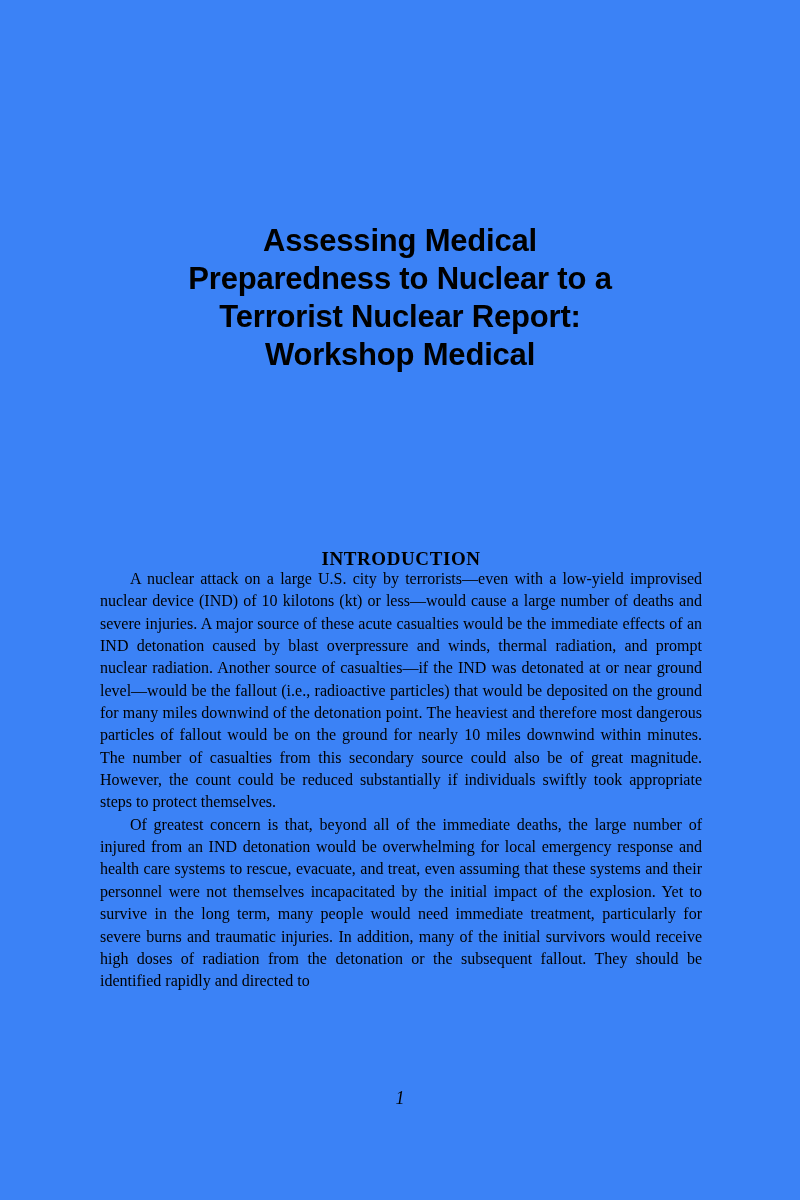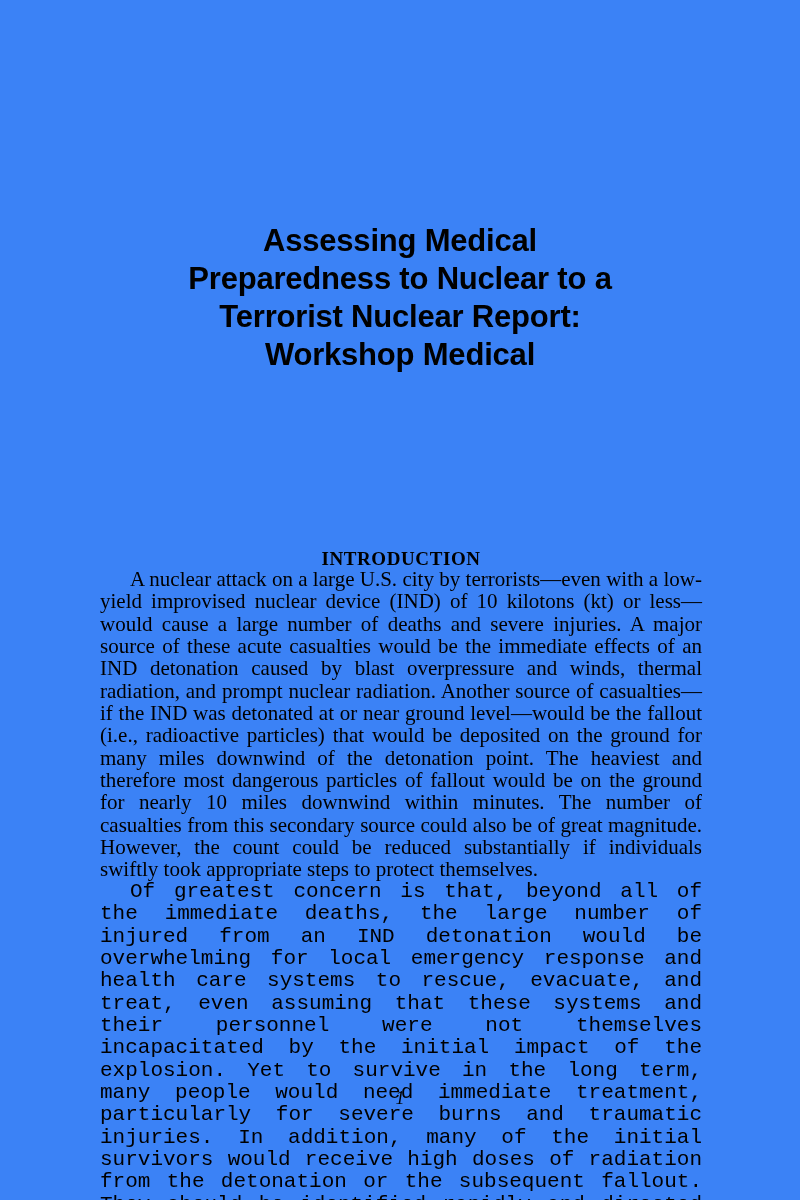--- a/index.html
+++ b/index.html
@@ -70,30 +70,29 @@
     top: 568px;
     left: 100px;
     width: 602px;
   }
 
   .body-text p {
     margin: 0;
     text-align: justify;
     text-justify: inter-word;
     font-family: "Liberation Serif", "DejaVu Serif", serif;
-    font-size: 21px;
+    font-size: 16px;
     line-height: 22.35px;
     text-indent: 30px;
     color: #000000;
     hyphens: none;
   }
 
   .body-text p:last-child {
     text-align: justify;
-    font-family: Liberation Mono, monospace;
   }
 
   
   .folio {
     position: absolute;
     top: 1088px;
     left: 0;
     width: 800px;
     text-align: center;
     font-family: "Liberation Serif", "DejaVu Serif", serif;

